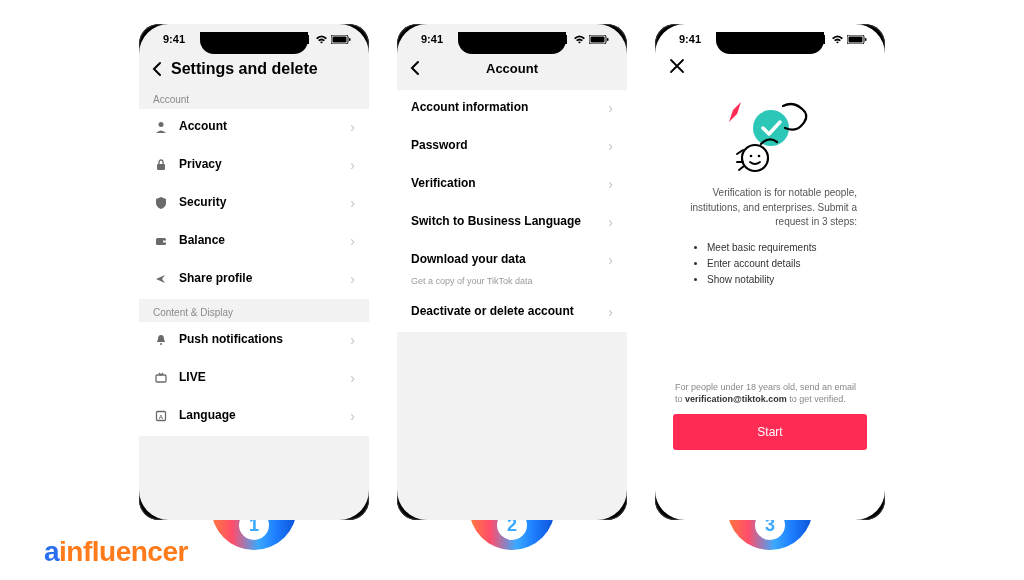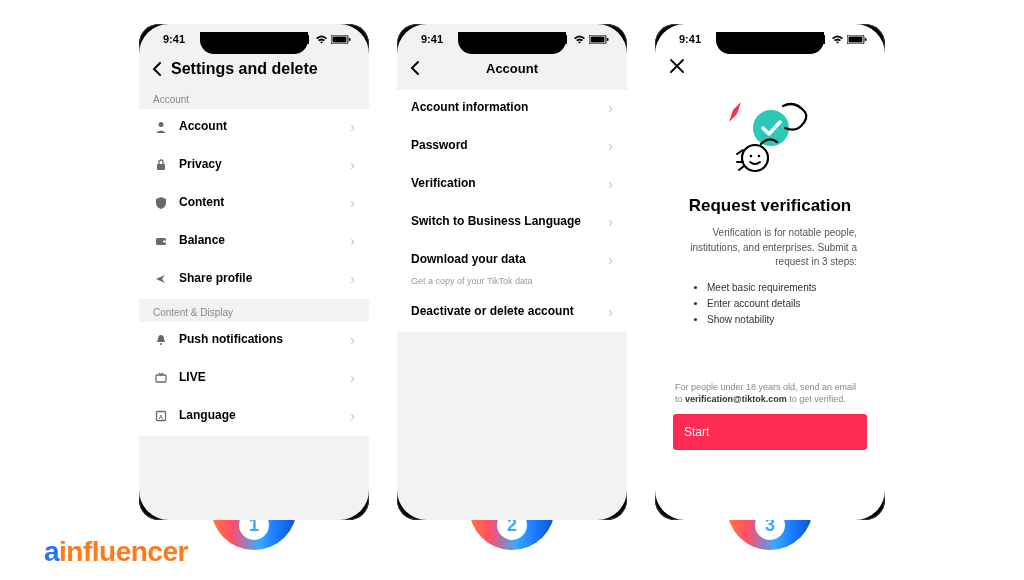--- a/index.html
+++ b/index.html
@@ -165,20 +165,21 @@
     color: #888;
     padding: 0 20px 8px;
     line-height: 1.4;
     margin-top: auto;
   }
   .age-note b { color:#333; font-weight:600;}
   .start-btn {
     margin: 0 18px 70px;
     background: #fe2c55;
     color: #fff;
+    text-align: center;
     font-size: 12px;
     font-weight: 500;
     padding: 11px;
     border-radius: 3px;
   }
   .badge {
     position: absolute;
     bottom: -30px;
     left: 50%;
     transform: translateX(-50%);
@@ -274,21 +275,21 @@
               </span>
             <span class="label">Privacy</span>
             <span class="chev">›</span>
           </div>
           <div class="row">
             <span class="icon">
                 <svg width="14" height="14" viewBox="0 0 14 14">
                   <path d="M7 1 L12 3 V7 Q12 11 7 13 Q2 11 2 7 V3 Z" fill="#6a6a6a"></path>
                 </svg>
               </span>
-            <span class="label">Content</span>
+            <span class="label">Security</span>
             <span class="chev">›</span>
           </div>
           <div class="row">
             <span class="icon">
                 <svg width="14" height="14" viewBox="0 0 14 14">
                   <rect x="2" y="4" width="10" height="7" rx="1.5" fill="#6a6a6a"></rect>
                   <rect x="9" y="6.5" width="3" height="2" fill="#f2f2f2"></rect>
                 </svg>
               </span>
             <span class="label">Balance</span>
@@ -446,21 +447,20 @@
             <path d="M48 36 L54 42 L65 30" stroke="#fff" stroke-width="3.5" fill="none" stroke-linecap="round" stroke-linejoin="round"></path>
             <path d="M68 14 Q80 8 90 20 Q94 26 86 34 Q80 40 70 36" fill="none" stroke="#000" stroke-width="2.2" stroke-linecap="round"></path>
             <path d="M62 50 Q54 44 46 52" stroke="#000" stroke-width="2.2" fill="none" stroke-linecap="round"></path>
             <circle cx="40" cy="66" r="13" fill="none" stroke="#000" stroke-width="2.2"></circle>
             <circle cx="36" cy="64" r="1.3" fill="#000"></circle>
                 <circle cx="44" cy="64" r="1.3" fill="#000"></circle>
             <path d="M35 70 Q40 74 45 70" stroke="#000" stroke-width="1.8" fill="none" stroke-linecap="round"></path>
             <path d="M22 62 L28 58 M22 70 L28 70 M24 78 L29 74" stroke="#000" stroke-width="2" stroke-linecap="round"></path>
           </svg>
         </div>
-        <div class="req-title">Request verification</div>
         <div class="req-desc">Verification is for notable people, institutions, and enterprises. Submit a request in 3 steps:</div>
         <ul class="bullets">
           <li>Meet basic requirements</li>
           <li>Enter account details</li>
           <li>Show notability</li>
         </ul>
         <div class="age-note">
           <span>For people under 18 years old, send an email to </span><b>verification@tiktok.com</b><span> to get verified.</span>
         </div>
         <div class="start-btn">Start</div>

